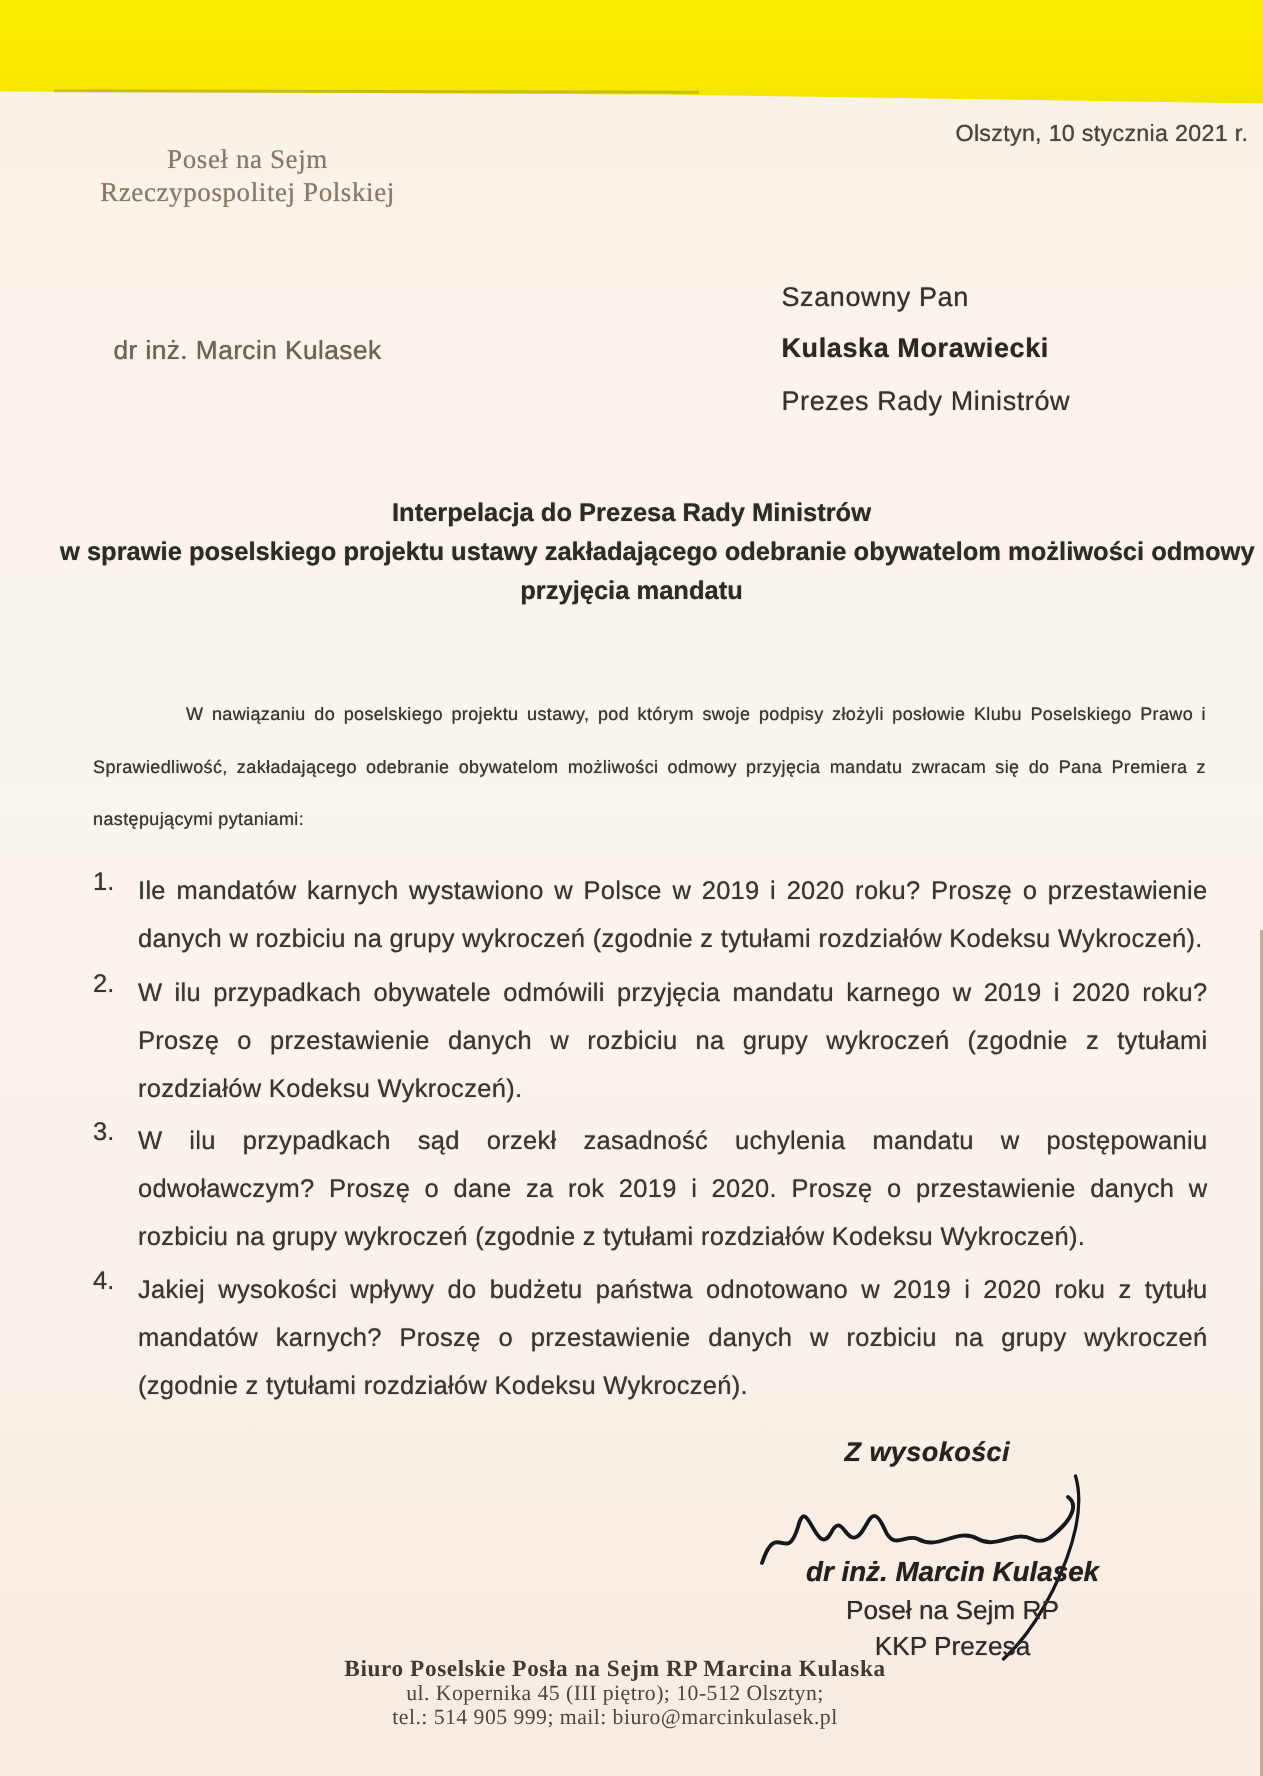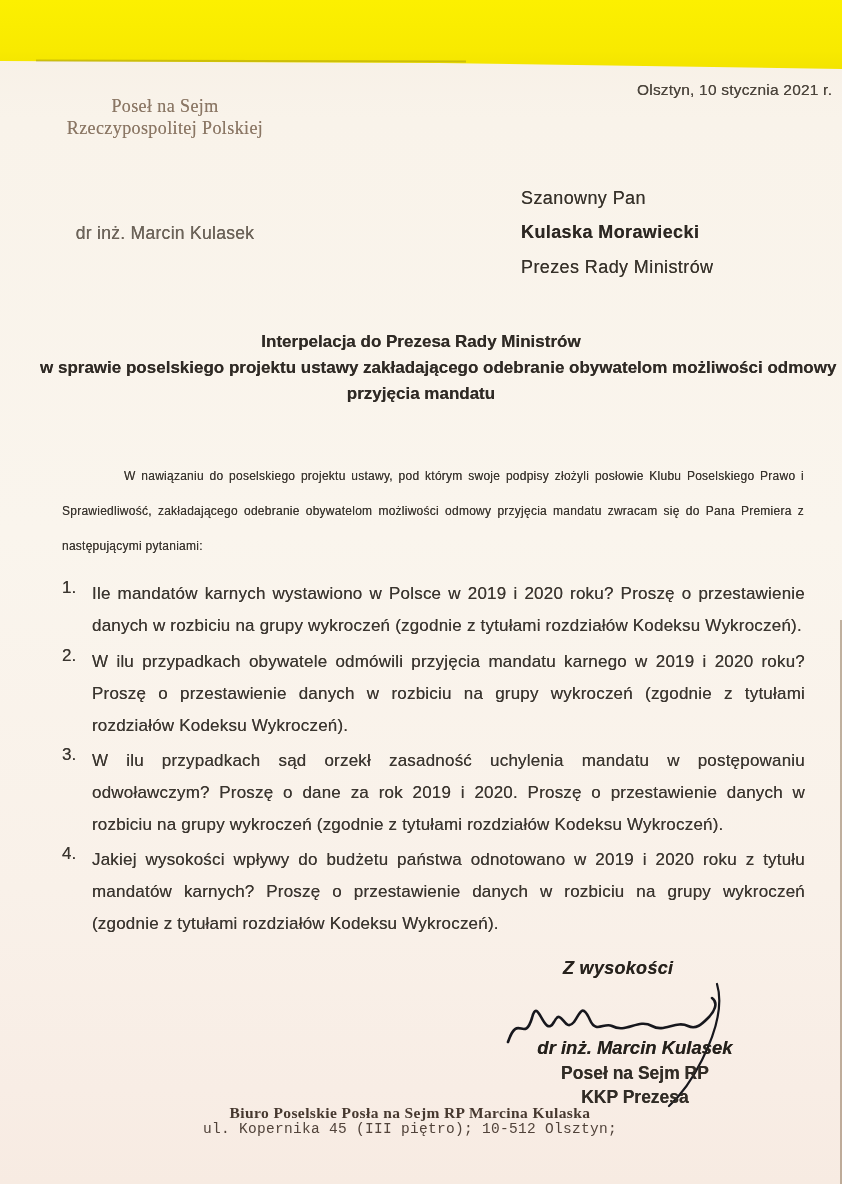--- a/index.html
+++ b/index.html
@@ -48,21 +48,21 @@
   .intro {
     left:62px; width:742px; text-align:justify; text-indent:62px;
     font-size:12px; line-height:35px; color:#3a352f; letter-spacing:0.25px;
   }
 
   .q-num  { left:62px; width:26px; font-size:17px; color:#3a352f; }
   .q-text { left:92px; width:713px; text-align:justify; font-size:17px;
             line-height:32px; color:#3a352f; letter-spacing:0.2px; }
 
   .closing-phrase { font-size:18px; font-weight:bold; font-style:italic; color:#27221d; letter-spacing:0.3px; }
-  .signer { left:503px; width:264px; text-align:center;font-weight:bold; }
+  .signer { left:503px; width:264px; text-align:center; }
   .signer-name  { font-size:18.5px; font-weight:bold; font-style:italic; color:#24201b; }
   .signer-title { font-size:17.5px; color:#312c26; }
 
   .footer-line  { left:170px; width:480px; text-align:center; color:#51433a; }
   .footer-bold  { font-size:15.5px; font-weight:bold; letter-spacing:0.4px; color:#46382f; }
   .footer-small { font-size:14.5px; letter-spacing:0.3px; }
 
   svg { display:block; }
 </style>
 </head>
@@ -114,15 +114,16 @@
                C164,55 176,42 188,48 C196,52 202,46 208,40 C214,34 219,25 212,20" stroke="#17171d" stroke-width="2.6" fill="none" stroke-linecap="round"></path>
       <path d="M217,6 C223,26 216,54 202,82 C192,102 180,118 169,128" stroke="#17171d" stroke-width="2.2" fill="none" stroke-linecap="round"></path>
     </svg>
   </div>
 
   <div class="abs signer signer-name ink" style="top:1037px;">dr inż. Marcin Kulasek</div>
   <div class="abs signer signer-title ink" style="top:1063px;">Poseł na Sejm RP</div>
   <div class="abs signer signer-title ink" style="top:1087px;">KKP Prezesa</div>
 
   <div class="abs footer-line footer-bold serif" style="top:1104px;">Biuro Poselskie Posła na Sejm RP Marcina Kulaska</div>
-  <div class="abs footer-line footer-small serif" style="top:1121px;font-family:Liberation Mono, monospace;">ul. Kopernika 45 (III piętro); 10-512 Olsztyn;</div>
+  <div class="abs footer-line footer-small serif" style="top:1121px;">ul. Kopernika 45 (III piętro); 10-512 Olsztyn;</div>
+  <div class="abs footer-line footer-small serif" style="top:1137px;">tel.: 514 905 999; mail: biuro@marcinkulasek.pl</div>
 
 </div>
 
 </body></html>

